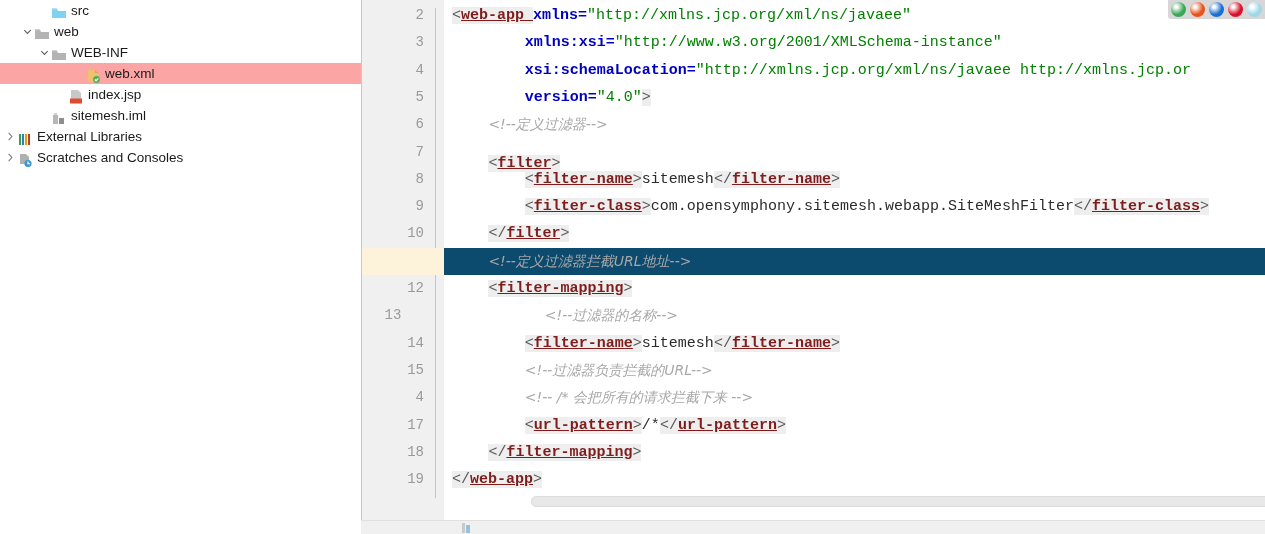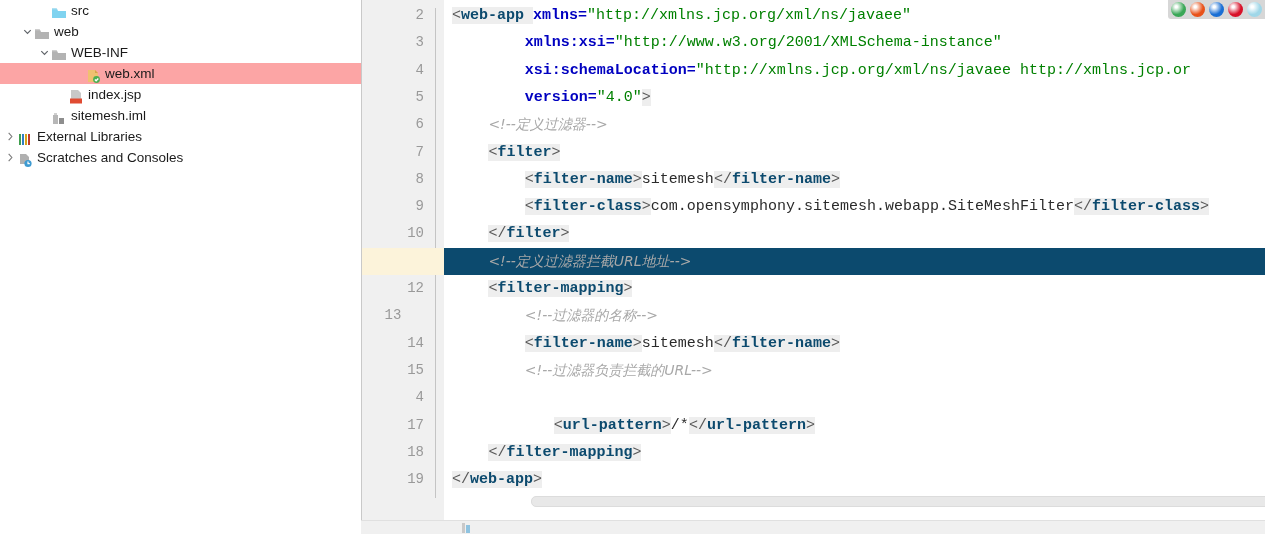--- a/index.html
+++ b/index.html
@@ -84,21 +84,21 @@
   }
   .fold-box.down{border-bottom-left-radius:5px;border-bottom-right-radius:5px;
      height:13px;}
   .fold-box.up{border-top-left-radius:5px;border-top-right-radius:5px;height:13px;}
   .fold-box::after{
     content:"";position:absolute;left:2px;top:50%;width:7px;height:1px;
     background:#6e6e6e;transform:translateY(-50%);
   }
 
   
-  .t-tag{color:#0c4a6e;font-weight:bold;background:#eeeeee;}
+  .t-tag{color:#7f1d1d;font-weight:bold;background:#eeeeee;text-decoration:underline;}
   .t-brk{color:#585858;background:#eeeeee;}
   .t-attr{color:#0000c0;font-weight:bold;}
   .t-val{color:#008000;}
   .t-txt{color:#2b2b2b;}
   .t-cmt{color:#a8a8a8;font-style:italic;font-family:"DejaVu Sans",sans-serif;font-size:14px;}
 
   
   .hscroll-track{
     position:absolute;left:83px;right:0;bottom:13px;height:12px;background:#ffffff;
   }
@@ -287,30 +287,31 @@
           <div class="fold-box up"></div>
         </div>
       </div>
 
     <div class="code-area" id="code">
         <div class="line" style="position: absolute; top: 2px; left: 0px; right: 0px;"><span style="padding-left: 8px;"><span class="t-brk">&lt;</span><span class="t-tag">web-app</span><span class="t-tag"> </span><span class="t-attr">xmlns=</span><span class="t-val">"http://xmlns.jcp.org/xml/ns/javaee"</span></span></div>
         <div class="line" style="position: absolute; top: 29.3px; left: 0px; right: 0px;"><span style="padding-left: 80.8px;"><span class="t-attr">xmlns:xsi=</span><span class="t-val">"http://www.w3.org/2001/XMLSchema-instance"</span></span></div>
         <div class="line" style="position: absolute; top: 56.6px; left: 0px; right: 0px;"><span style="padding-left: 80.8px;"><span class="t-attr">xsi:schemaLocation=</span><span class="t-val">"http://xmlns.jcp.org/xml/ns/javaee http://xmlns.jcp.or</span></span></div>
         <div class="line" style="position: absolute; top: 83.9px; left: 0px; right: 0px;"><span style="padding-left: 80.8px;"><span class="t-attr">version=</span><span class="t-val">"4.0"</span><span class="t-brk">&gt;</span></span></div>
         <div class="line" style="position: absolute; top: 111.2px; left: 0px; right: 0px;"><span style="padding-left: 44.4px;"><span class="t-cmt">&lt;!--定义过滤器--&gt;</span></span></div>
-        <div class="line" style="position: absolute; top: 139px; left: 0px; right: 0px;"><span style="padding-left: 44.4px;"><span class="t-brk">&lt;</span><span class="t-tag">filter</span><span class="t-brk">&gt;</span></span></div>
+        <div class="line" style="position: absolute; top: 150px; left: 0px; right: 0px;"><span style="padding-left: 44.4px;"><span class="t-brk">&lt;</span><span class="t-tag">filter</span><span class="t-brk">&gt;</span></span></div>
         <div class="line" style="position: absolute; top: 165.8px; left: 0px; right: 0px;"><span style="padding-left: 80.8px;"><span class="t-brk">&lt;</span><span class="t-tag">filter-name</span><span class="t-brk">&gt;</span><span class="t-txt">sitemesh</span><span class="t-brk">&lt;/</span><span class="t-tag">filter-name</span><span class="t-brk">&gt;</span></span></div>
         <div class="line" style="position: absolute; top: 193.1px; left: 0px; right: 0px;"><span style="padding-left: 80.8px;"><span class="t-brk">&lt;</span><span class="t-tag">filter-class</span><span class="t-brk">&gt;</span><span class="t-txt">com.opensymphony.sitemesh.webapp.SiteMeshFilter</span><span class="t-brk">&lt;/</span><span class="t-tag">filter-class</span><span class="t-brk">&gt;</span></span></div>
         <div class="line" style="position: absolute; top: 220.4px; left: 0px; right: 0px;"><span style="padding-left: 44.4px;"><span class="t-brk">&lt;/</span><span class="t-tag">filter</span><span class="t-brk">&gt;</span></span></div>
         <div class="line" style="position: absolute; top: 247.7px; left: 0px; right: 0px; background: #0c4a6e;"><span style="padding-left: 44.4px;"><span class="t-cmt">&lt;!--定义过滤器拦截URL地址--&gt;</span></span></div>
         <div class="line" style="position: absolute; top: 275px; left: 0px; right: 0px;"><span style="padding-left: 44.4px;"><span class="t-brk">&lt;</span><span class="t-tag">filter-mapping</span><span class="t-brk">&gt;</span></span></div>
-        <div class="line" style="position: absolute; top: 302.3px; left: 0px; right: 0px;"><span style="padding-left: 80.8px;"><span class="t-cmt">&lt;!--过滤器的名称--&gt;</span></span></div>
+        <div class="line" style="position: absolute; top: 302.3px; left: 0px; right: 0px; padding-left: 20px;"><span style="padding-left: 80.8px;"><span class="t-cmt">&lt;!--过滤器的名称--&gt;</span></span></div>
         <div class="line" style="position: absolute; top: 329.6px; left: 0px; right: 0px;"><span style="padding-left: 80.8px;"><span class="t-brk">&lt;</span><span class="t-tag">filter-name</span><span class="t-brk">&gt;</span><span class="t-txt">sitemesh</span><span class="t-brk">&lt;/</span><span class="t-tag">filter-name</span><span class="t-brk">&gt;</span></span></div>
         <div class="line" style="position: absolute; top: 356.9px; left: 0px; right: 0px;"><span style="padding-left: 80.8px;"><span class="t-cmt">&lt;!--过滤器负责拦截的URL--&gt;</span></span></div>
-        <div class="line" style="position: absolute; top: 411.5px; left: 0px; right: 4px; padding-left: 29px;"><span style="padding-left: 80.8px;"><span class="t-brk">&lt;</span><span class="t-tag">url-pattern</span><span class="t-brk">&gt;</span><span class="t-txt">/*</span><span class="t-brk">&lt;/</span><span class="t-tag">url-pattern</span><span class="t-brk">&gt;</span></span></div>
+        <div class="line" style="position: absolute; top: 384.2px; left: 0px; right: 0px;"><span style="padding-left: 80.8px;"><span class="t-cmt">&lt;!-- /* 会把所有的请求拦截下来 --&gt;</span></span></div>
+        <div class="line" style="position: absolute; top: 411.5px; left: 0px; right: 4px;"><span style="padding-left: 80.8px;"><span class="t-brk">&lt;</span><span class="t-tag">url-pattern</span><span class="t-brk">&gt;</span><span class="t-txt">/*</span><span class="t-brk">&lt;/</span><span class="t-tag">url-pattern</span><span class="t-brk">&gt;</span></span></div>
         <div class="line" style="position: absolute; top: 438.8px; left: 0px; right: 0px;"><span style="padding-left: 44.4px;"><span class="t-brk">&lt;/</span><span class="t-tag">filter-mapping</span><span class="t-brk">&gt;</span></span></div>
         <div class="line" style="position: absolute; top: 466.1px; left: 0px; right: 0px;"><span style="padding-left: 8px;"><span class="t-brk">&lt;/</span><span class="t-tag">web-app</span><span class="t-brk">&gt;</span></span></div>
       </div>
 
     <div class="gutter-bottom"></div>
     <div class="hscroll-track">
       <div class="hscroll-thumb"></div>
     </div>
     <div class="bottom-strip">
       <svg class="bottom-icon" viewBox="0 0 10 12">

